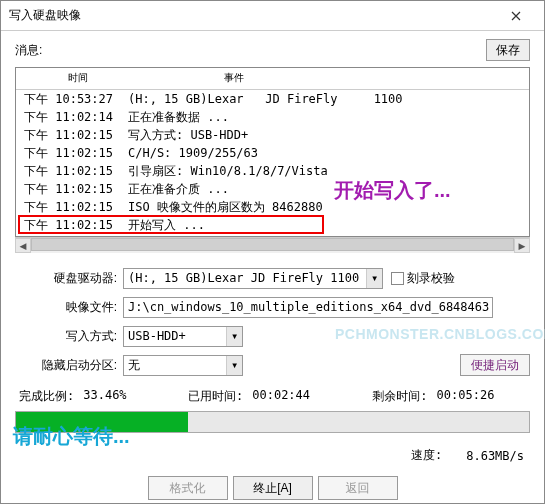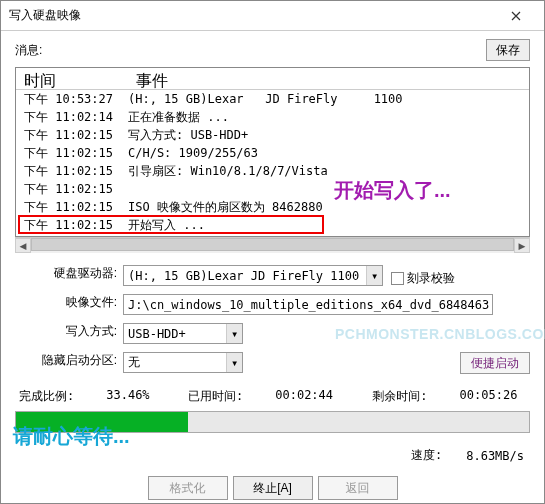--- a/index.html
+++ b/index.html
@@ -8,45 +8,45 @@
 .titlebar { height: 30px; background: #fff; border-bottom: 1px solid #ccc; display: flex; align-items: center; padding: 8px 8px; gap: 32px; }
 .titlebar-text { flex: 1; font-size: 12px; }
 .close-btn { width: 40px; height: 28px; display: flex; align-items: center; justify-content: center; cursor: pointer; }
 .close-btn svg { width: 10px; height: 10px; }
 .content { padding: 8px 14px 10px 14px; }
 .msg-row { display: flex; align-items: center; margin-bottom: 6px; }
 .msg-label { flex: 1; }
 .save-btn { width: 44px; height: 22px; border: 1px solid #999; background: #efefef; font-size: 12px; cursor: pointer; }
 .log-box { border: 1px solid #888; height: 170px; background: #fff; position: relative; overflow: hidden; }
 .log-header { display: flex; height: 22px; border-bottom: 1px solid #ccc; }
-.log-header-cell { padding: 3px 8px; font-size: 16px; }
+.log-header-cell { padding: 3px 8px; font-size: 10px; margin-left: 44px; }
 .log-body { font-family: SimSun, monospace; font-size: 12px; }
 .log-row { display: flex; height: 18px; align-items: center; }
 .log-time { width: 112px; padding-left: 8px; white-space: pre; }
 .log-event { flex: 1; white-space: pre; }
 .red-box { position: absolute; border: 2px solid #e00; left: 2px; top: 147px; width: 306px; height: 19px; pointer-events: none; }
 .annotation1 { position: absolute; color: #a21caf; font-weight: bold; font-size: 20px; left: 333px; top: 176px; }
 .annotation2 { position: absolute; color: #17a7d6; font-weight: bold; font-size: 20px; left: 12px; top: 422px; }
 .watermark { position: absolute; color: #c8e6f0; font-weight: bold; font-size: 14px; left: 334px; top: 325px; letter-spacing: 0.5px; }
 .scrollbar-bottom { height: 16px; border-top: 1px solid #ccc; background: #f0f0f0; display: flex; }
 .scroll-arrow { width: 16px; height: 15px; background: #e8e8e8; border: 1px solid #ccc; display: flex; align-items: center; justify-content: center; font-size: 9px; color: #555; }
 .scroll-track { flex: 1; background: #f0f0f0; position: relative; }
 .scroll-thumb { position: absolute; left: 0; top: 0; height: 13px; width: 100%; background: #d0d0d0; border: 1px solid #bbb; }
 .form-section { margin-top: 12px; }
-.form-row { display: flex; height: 26px; margin-bottom: 3px; }
+.form-row { display: flex; align-items: center; height: 26px; margin-bottom: 3px; }
 .form-label { width: 108px; text-align: right; padding-right: 6px; }
 .dropdown { height: 21px; border: 1px solid #999; background: #fff; display: flex; align-items: center; padding: 0 4px; font-family: SimSun, monospace; font-size: 12px; position: relative; }
 .dropdown-arrow { position: absolute; right: 0; top: 0; width: 16px; height: 19px; background: #e8e8e8; border-left: 1px solid #ccc; display: flex; align-items: center; justify-content: center; }
 .textfield { height: 21px; border: 1px solid #999; background: #fff; padding: 0 4px; font-family: SimSun, monospace; font-size: 12px; display: flex; align-items: center; overflow: hidden; white-space: nowrap; }
 .checkbox-wrap { display: flex; align-items: center; margin-left: 8px; }
 .checkbox { width: 13px; height: 13px; border: 1px solid #888; margin-right: 3px; }
 .small-btn { width: 70px; height: 22px; border: 1px solid #999; background: #efefef; font-size: 12px; cursor: pointer; margin-left: 10px; }
 .small-btn.disabled { color: #701a75; background: #f5f5f5; cursor: default; }
 .stats-row { display: flex; align-items: center; margin-top: 10px; padding: 0 4px; font-family: SimSun, monospace; }
-.stats-row .stat { display: flex; gap: 32px; }
+.stats-row .stat { display: flex; gap: 9px; }
 .progress-outer { height: 22px; border: 1px solid #aaa; background: #e8e8e8; margin-top: 6px; position: relative; }
 .progress-inner { height: 100%; background: #06b025; }
 .speed-row { display: flex; justify-content: flex-end; align-items: center; margin-top: 14px; gap: 24px; padding-right: 6px; font-family: SimSun, monospace; }
 .button-row { display: flex; justify-content: center; gap: 5px; margin-top: 12px; }
 .main-btn { width: 80px; height: 24px; border: 1px solid #999; background: #efefef; font-size: 12px; cursor: pointer; }
 .main-btn.disabled { color: #999; background: #f5f5f5; cursor: default; }
 </style>
 </head>
 <body>
 
@@ -87,20 +87,21 @@
         <div class="log-row">
             <span class="log-time">下午 11:02:15</span>
             <span class="log-event">C/H/S: 1909/255/63</span>
           </div>
         <div class="log-row">
             <span class="log-time">下午 11:02:15</span>
             <span class="log-event">引导扇区: Win10/8.1/8/7/Vista</span>
           </div>
         <div class="log-row">
             <span class="log-time">下午 11:02:15</span>
+            <span class="log-event">正在准备介质 ...</span>
           </div>
         <div class="log-row">
             <span class="log-time">下午 11:02:15</span>
             <span class="log-event">ISO 映像文件的扇区数为 8462880</span>
           </div>
         <div class="log-row">
             <span class="log-time">下午 11:02:15</span>
             <span class="log-event">开始写入 ...</span>
           </div>
       </div>

